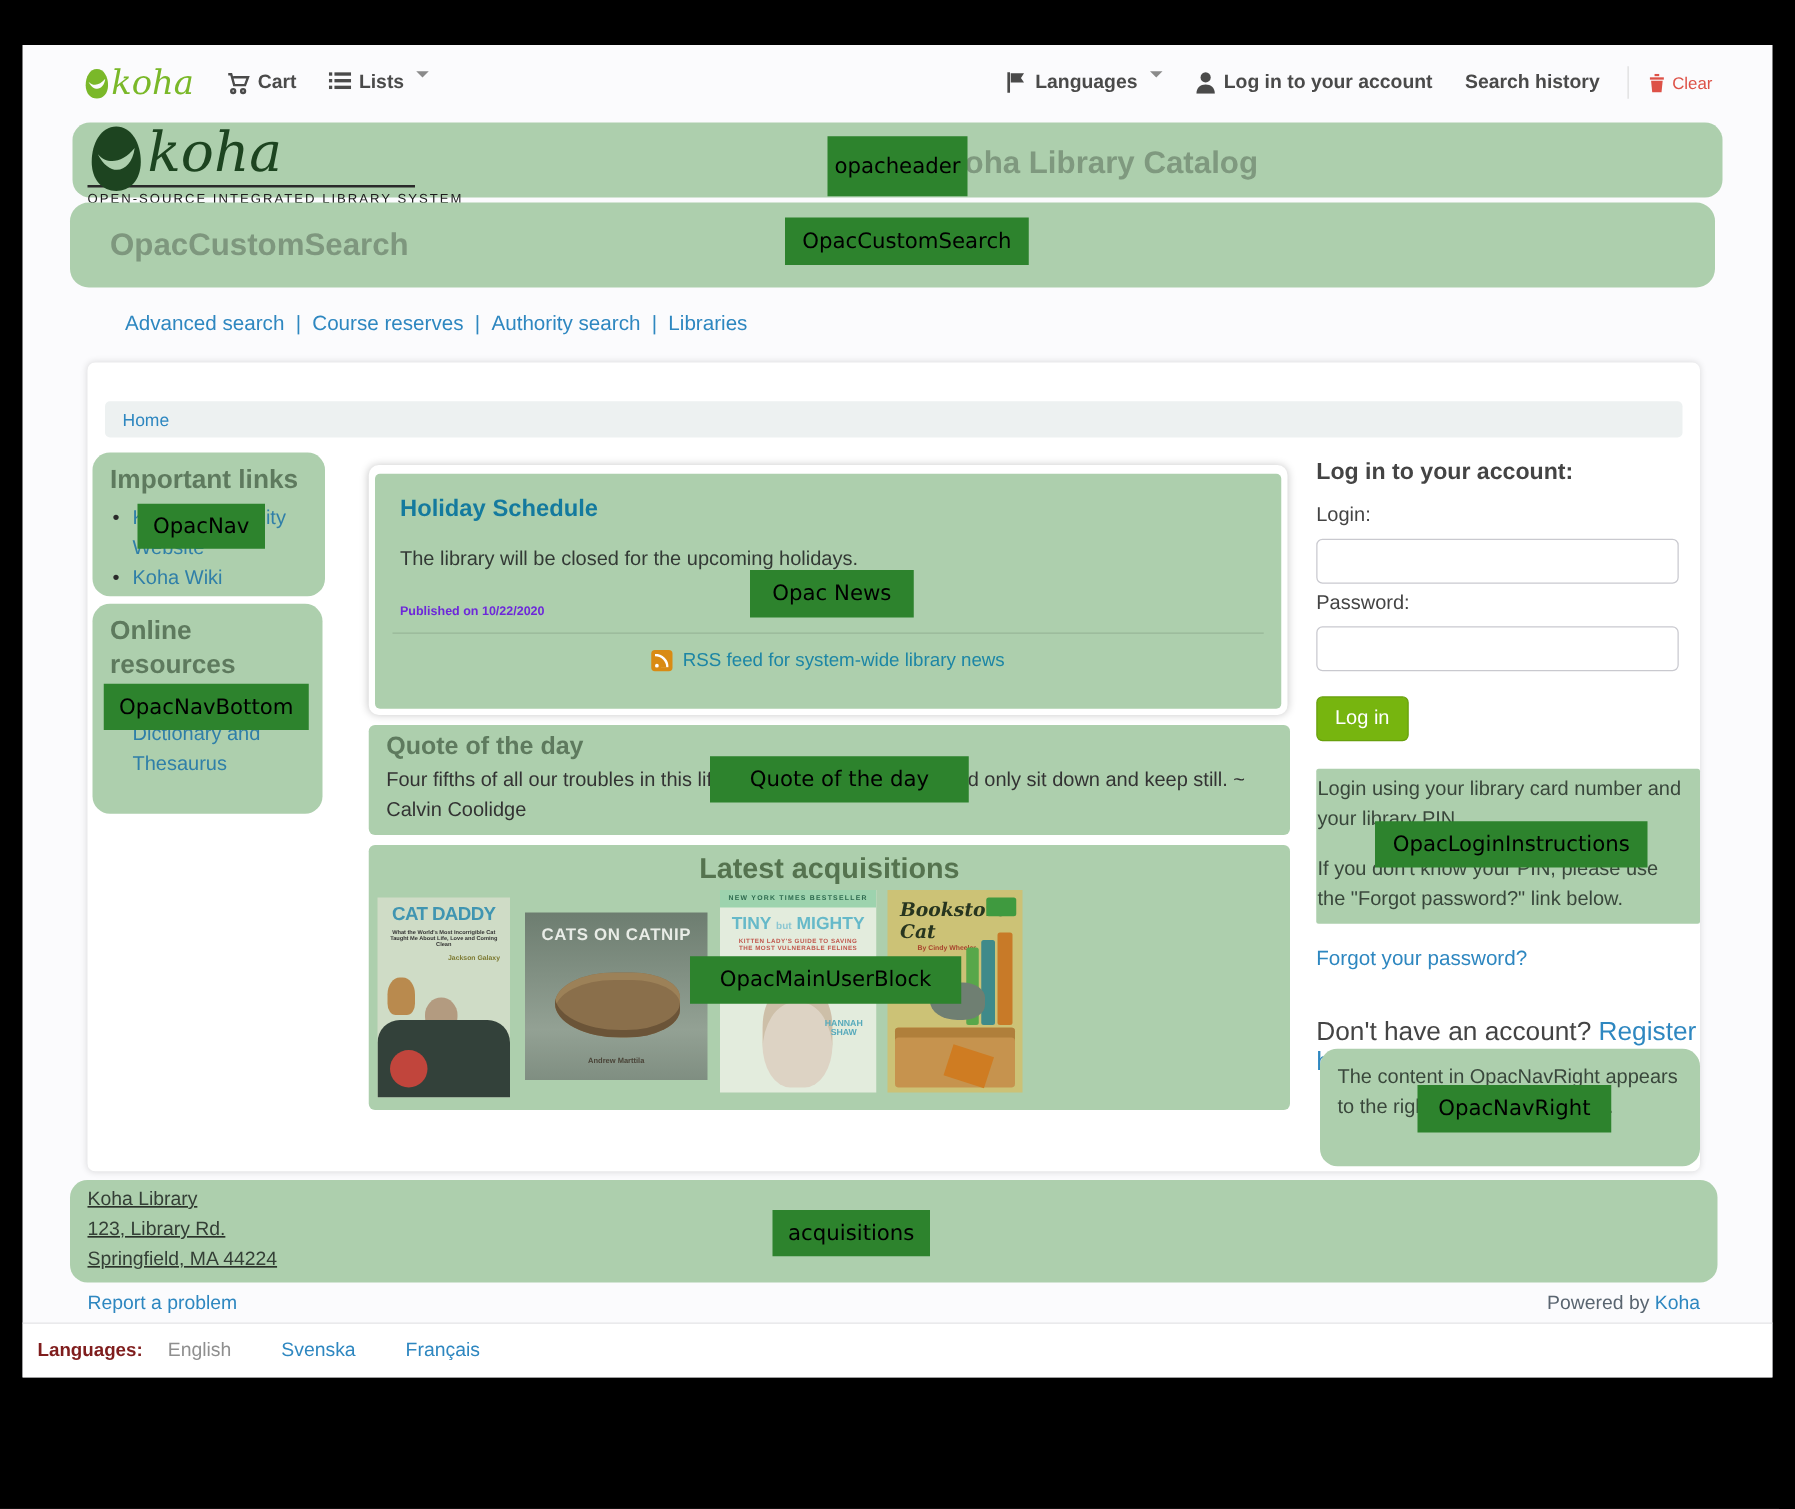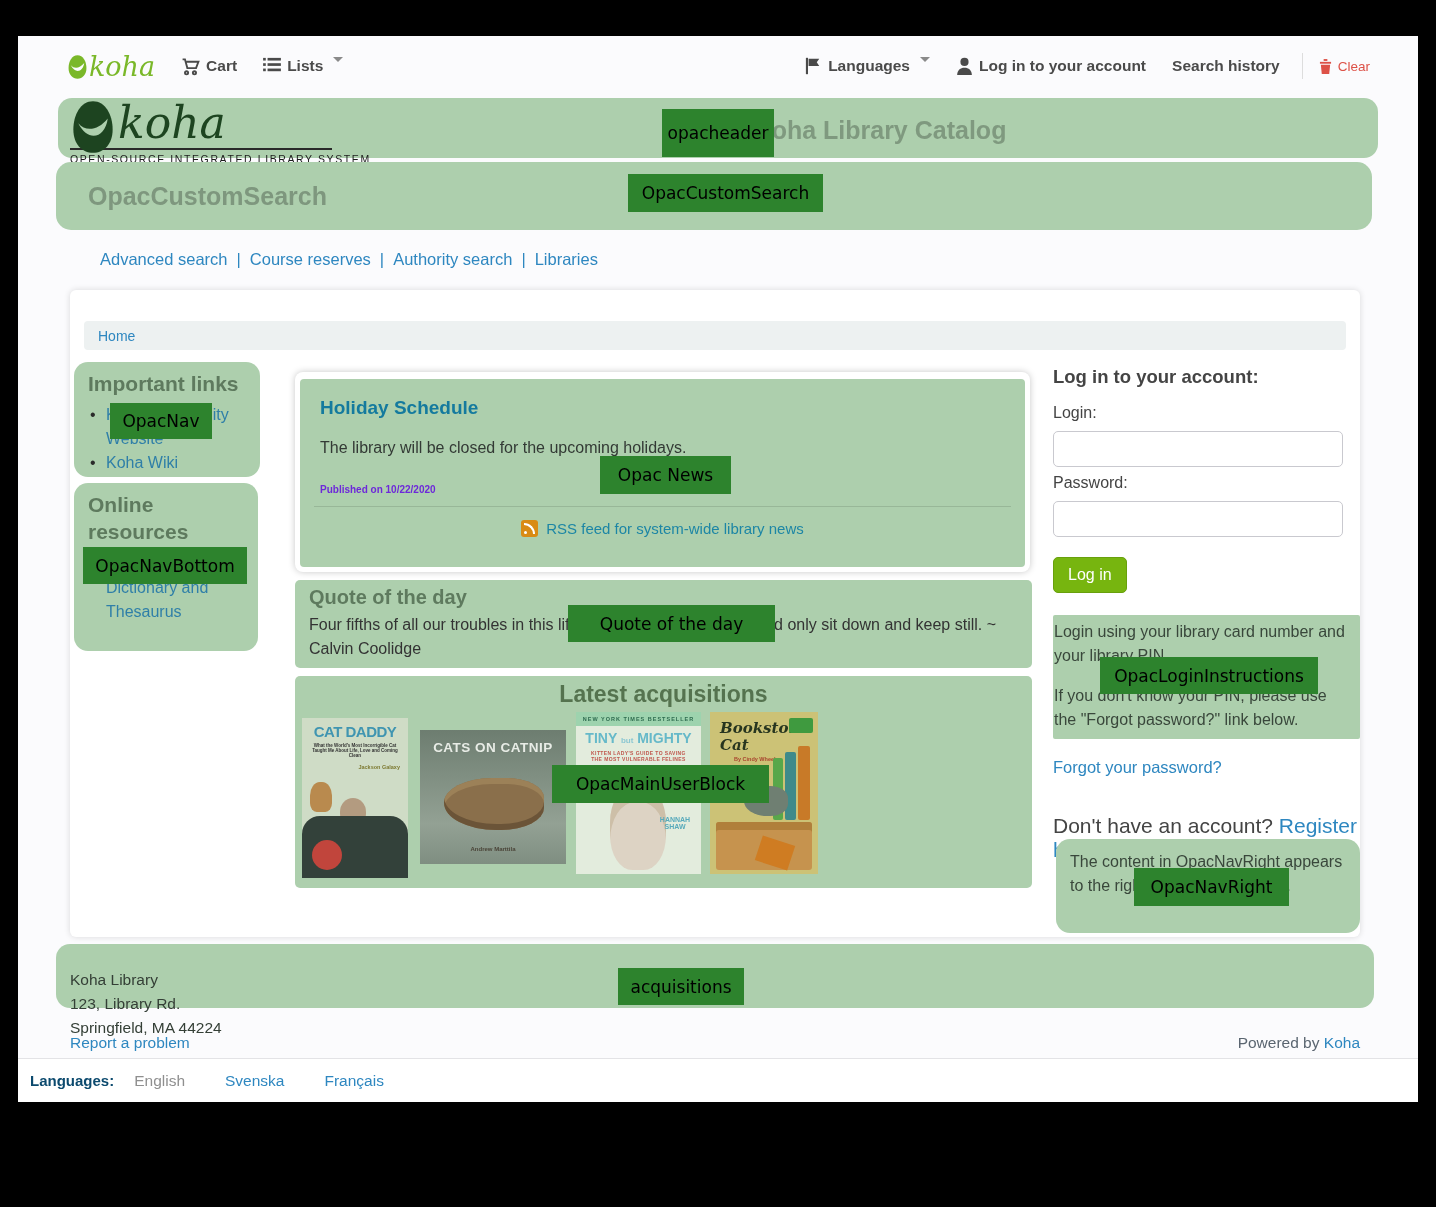--- a/index.html
+++ b/index.html
@@ -119,27 +119,27 @@
   #instructions-region { left:983px; top:325px; width:307px; height:124px; border-radius:2px; padding:5px 10px 0 1px; }
   #instructions-region p { font-size:16px; line-height:24px; color:#39473b; }
   #instructions-region p + p { margin-top:16px; }
   #forgot-link { position:absolute; left:983px; top:468px; font-size:16.5px; color:#2e87c0; text-decoration:none; cursor:pointer; }
   #register-line { position:absolute; left:983px; top:524px; font-size:21px; color:#444; }
   #register-line a { color:#2e87c0; text-decoration:none; cursor:pointer; }
   #navright-region { left:986px; top:549px; width:304px; height:94px; border-radius:14px; padding:11px 14px; }
   #navright-region p { font-size:16px; line-height:24px; color:#39473b; }
 
   
-  #credits-region { left:38px; top:908px; width:1318px; height:64px; border-radius:14px; padding:24px 14px; }
+  #credits-region { left:38px; top:908px; width:1318px; height:82px; border-radius:14px; padding:4px 14px;text-decoration:underline; }
   #credits-region p { font-size:15.5px; line-height:24px; color:#343f36; }
   #report-link { position:absolute; left:52px; top:998px; font-size:15.5px; color:#2e87c0; text-decoration:none; cursor:pointer; }
   #powered { position:absolute; right:58px; top:998px; font-size:15.5px; color:#5a6570; }
   #powered a { color:#2e87c0; text-decoration:none; cursor:pointer; }
   #langbar { position:absolute; left:0; top:1022px; width:100%; height:44px; background:#fff; border-top:1px solid #e3e3e6; display:flex; align-items:center; }
-  #langbar .lab { margin-left:12px; font-size:15px; font-weight:bold; color:#0c4a6e; }
+  #langbar .lab { margin-left:12px; font-size:15px; font-weight:bold; color:#7f1d1d; }
   #langbar .cur { margin-left:20px; font-size:15.5px; color:#8f8f8f; }
   #langbar a { margin-left:40px; font-size:15.5px; color:#2e87c0; text-decoration:none; cursor:pointer; }
 
   
   .ann { position:absolute; background:#2d832d; color:#000; font-family:"DejaVu Sans", sans-serif; font-size:17px; display:flex; align-items:center; justify-content:center; white-space:nowrap; }
   #ann-opacheader   { left:644px; top:73px;  width:112px; height:48px; }
   #ann-customsearch { left:610px; top:138px; width:195px; height:38px; }
   #ann-opacnav      { left:92px;  top:367px; width:102px; height:36px; }
   #ann-news         { left:582px; top:420px; width:131px; height:38px; }
   #ann-navbottom    { left:65px;  top:511px; width:164px; height:37px; }

